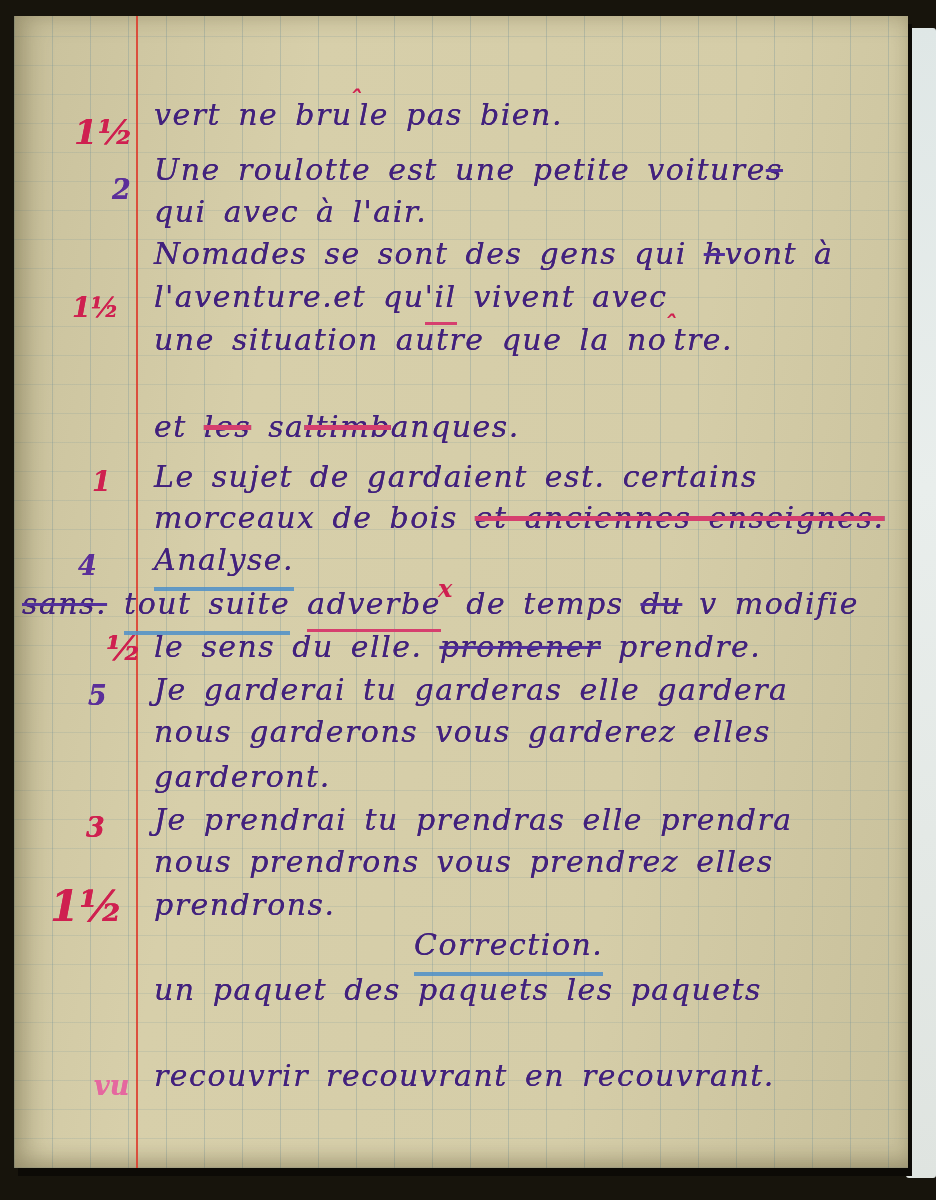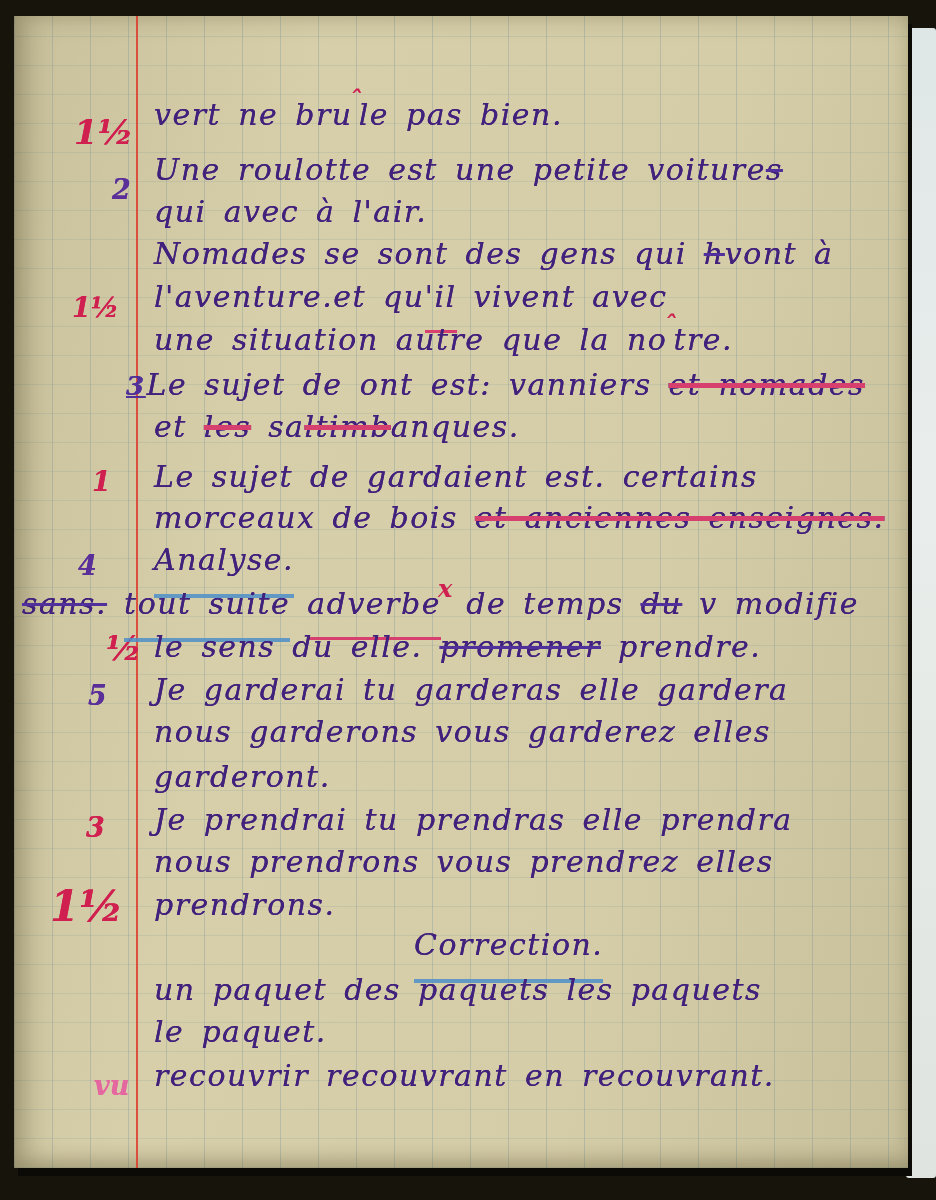--- a/index.html
+++ b/index.html
@@ -36,23 +36,23 @@
     font-style:italic;font-size:30px;line-height:32px;
     letter-spacing:1.5px;word-spacing:6px;
     color:#42217d;
     text-shadow:0 0 .4px #42217d;
   }
   
   .sr{text-decoration:line-through;text-decoration-color:#d63f6e;text-decoration-thickness:4.5px;}
   
   .sp{text-decoration:line-through;text-decoration-color:#52309b;text-decoration-thickness:3px;}
   
-  .ub{border-bottom:4px solid rgba(78,143,201,.85);padding-bottom:17px;}
+  .ub{border-bottom:4px solid rgba(78,143,201,.85);padding-bottom:10px;}
   
-  .ur{border-bottom:3px solid #d63f6e;padding-bottom:16px;}
+  .ur{border-bottom:3px solid #d63f6e;padding-bottom:8px;}
   
   .am{
     position:relative;top:-17px;
     color:#cf2050;font-weight:bold;font-size:24px;
     margin:0 -3px;letter-spacing:0;text-shadow:none;
   }
   
   .numinline{
     color:#52309b;text-decoration:underline;text-decoration-thickness:2px;
     margin-right:1px;font-weight:bold;font-size:26px;
@@ -99,23 +99,20 @@
     </div>
     <div class="line" style="top:222px">
       <span>Nomades se sont des gens qui </span><span class="sp">h</span><span>vont à</span>
     </div>
     <div class="line" style="top:265px">
       <span>l'aventure.et qu</span><span class="ur">'il</span><span> vivent avec</span>
     </div>
     <div class="line" style="top:308px">
       <span>une situation autre que la no</span><span class="am">ˆ</span><span>tre.</span>
     </div>
-    <div class="line" style="top:353px;left:112px">
-      <span class="numinline">3</span><span>Le sujet de ont est: vanniers </span><span class="sr">et nomades</span>
-    </div>
     <div class="line" style="top:395px">
       <span>et </span><span class="sr">les</span><span> sa</span><span class="sr">ltimb</span><span>anques.</span>
     </div>
     <div class="line" style="top:445px">
       <span>Le sujet de gardaient est. certains</span>
     </div>
     <div class="line" style="top:486px">
       <span>morceaux de bois </span><span class="sr">et anciennes enseignes.</span>
     </div>
     <div class="line" style="top:528px">
@@ -144,20 +141,17 @@
     </div>
     <div class="line" style="top:873px">
       <span>prendrons.</span>
     </div>
     <div class="line" style="top:913px;left:400px">
       <span class="ub">Correction.</span>
     </div>
     <div class="line" style="top:958px">
       <span>un paquet des paquets les paquets</span>
     </div>
-    <div class="line" style="top:1000px">
-      <span>le paquet.</span>
-    </div>
     <div class="line" style="top:1044px">
       <span>recouvrir recouvrant en recouvrant.</span>
     </div>
   </div>
 </div>
 
 </body></html>

